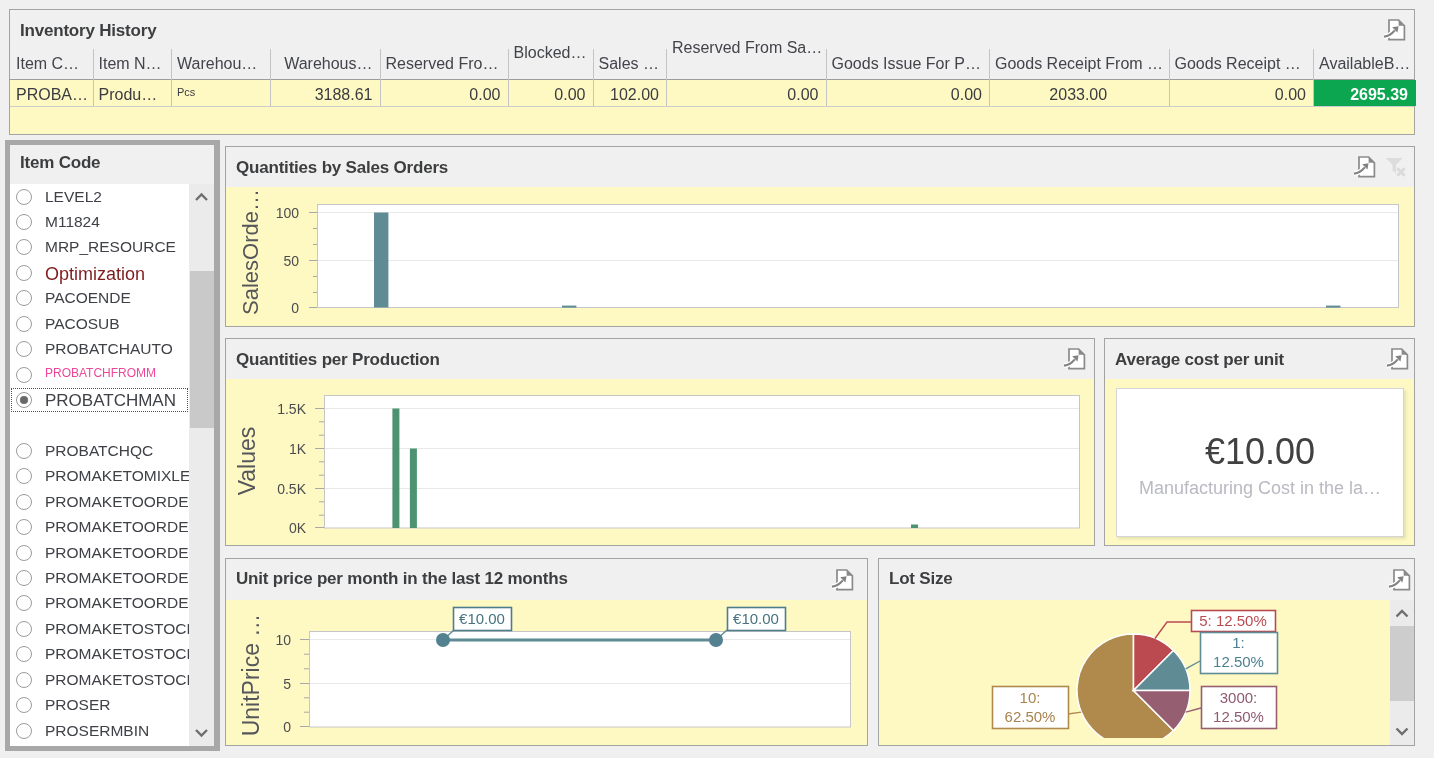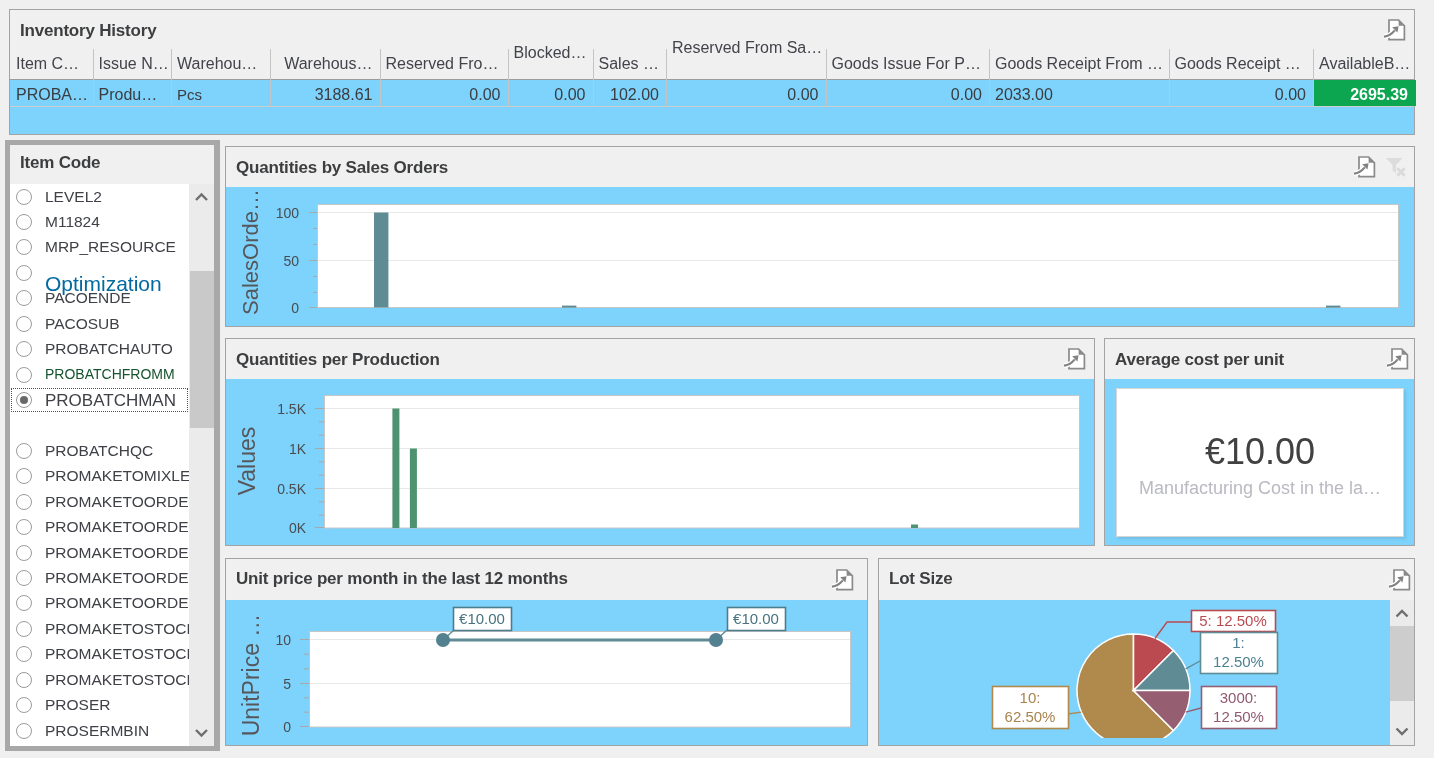--- a/index.html
+++ b/index.html
@@ -1,33 +1,33 @@
 <!DOCTYPE html>
 <html><head>
 <meta charset="utf-8">
 <style>
 html,body{margin:0;padding:0}
 body{width:1434px;height:758px;background:#f0f0f0;font-family:"Liberation Sans",sans-serif;position:relative;overflow:hidden}
-.p{position:absolute;background:#7dd3fc;border:1px solid #a3a3a3;box-sizing:border-box}
+.p{position:absolute;background:#fef9c3;border:1px solid #a3a3a3;box-sizing:border-box}
 .ph{position:absolute;left:0;top:0;right:0;height:40px;background:#f0f0f0}
 .pt{position:absolute;left:10px;top:11px;font-weight:bold;font-size:17px;color:#3d3e40;white-space:nowrap;letter-spacing:-0.2px}
 .a{position:absolute}
 svg{display:block}
 text{font-family:"Liberation Sans",sans-serif}
 </style>
 </head>
 <body>
 <div class="p" id="tbl" style="left:9px;top:9px;width:1406px;height:126px">
 <div class="a" style="left:0;top:0;width:1404px;height:70px;background:#f0f0f0"></div>
 <div class="pt" style="left:10px;top:11px">Inventory History</div>
 <div class="a" style="left:0px;top:39px;width:82.5px;height:30px;overflow:hidden">
       <div class="a" style="left:6px;right:7px;text-align:left;top:6px;font-size:16px;color:#42444a;white-space:nowrap">Item C…</div>
     </div>
 <div class="a" style="left:82.5px;top:39px;width:78.5px;height:30px;overflow:hidden">
-      <div class="a" style="left:6px;right:7px;text-align:left;top:6px;font-size:16px;color:#42444a;white-space:nowrap">Issue N…</div>
+      <div class="a" style="left:6px;right:7px;text-align:left;top:6px;font-size:16px;color:#42444a;white-space:nowrap">Item N…</div>
     </div>
 <div class="a" style="left:161px;top:39px;width:98.5px;height:30px;overflow:hidden">
       <div class="a" style="left:6px;right:7px;text-align:left;top:6px;font-size:16px;color:#42444a;white-space:nowrap">Warehou…</div>
     </div>
 <div class="a" style="left:259.5px;top:39px;width:110.0px;height:30px;overflow:hidden">
       <div class="a" style="left:6px;right:7px;text-align:right;top:6px;font-size:16px;color:#42444a;white-space:nowrap">Warehous…</div>
     </div>
 <div class="a" style="left:369.5px;top:39px;width:128.0px;height:30px;overflow:hidden">
       <div class="a" style="left:6px;right:7px;text-align:left;top:6px;font-size:16px;color:#42444a;white-space:nowrap">Reserved Fro…</div>
     </div>
@@ -53,42 +53,42 @@
       <div class="a" style="left:6px;right:7px;text-align:left;top:6px;font-size:16px;color:#42444a;white-space:nowrap">AvailableB…</div>
     </div>
 <div class="a" style="left:0;top:69px;width:1404px;height:1px;background:#9c9c9c"></div>
 <div class="a" style="left:0px;top:70px;width:82.5px;height:26px;overflow:hidden">
       <div class="a" style="left:6px;right:7px;text-align:left;top:6px;font-size:16px;color:#3a3c40;white-space:nowrap">PROBA…</div>
     </div>
 <div class="a" style="left:82.5px;top:70px;width:78.5px;height:26px;overflow:hidden">
       <div class="a" style="left:6px;right:7px;text-align:left;top:6px;font-size:16px;color:#3a3c40;white-space:nowrap">Produ…</div>
     </div>
 <div class="a" style="left:161px;top:70px;width:98.5px;height:26px;overflow:hidden">
-      <div class="a" style="left:6px;right:7px;text-align:left;top:6px;font-size:15px;color:#3a3c40;white-space:nowrap">Pcs</div>
+      <div class="a" style="left:6px;right:7px;text-align:left;top:6px;font-size:11px;color:#3a3c40;white-space:nowrap">Pcs</div>
     </div>
 <div class="a" style="left:259.5px;top:70px;width:110.0px;height:26px;overflow:hidden">
       <div class="a" style="left:6px;right:7px;text-align:right;top:6px;font-size:16px;color:#3a3c40;white-space:nowrap">3188.61</div>
     </div>
 <div class="a" style="left:369.5px;top:70px;width:128.0px;height:26px;overflow:hidden">
       <div class="a" style="left:6px;right:7px;text-align:right;top:6px;font-size:16px;color:#3a3c40;white-space:nowrap">0.00</div>
     </div>
 <div class="a" style="left:497.5px;top:70px;width:85.0px;height:26px;overflow:hidden">
       <div class="a" style="left:6px;right:7px;text-align:right;top:6px;font-size:16px;color:#3a3c40;white-space:nowrap">0.00</div>
     </div>
 <div class="a" style="left:582.5px;top:70px;width:73.5px;height:26px;overflow:hidden">
       <div class="a" style="left:6px;right:7px;text-align:right;top:6px;font-size:16px;color:#3a3c40;white-space:nowrap">102.00</div>
     </div>
 <div class="a" style="left:656px;top:70px;width:159.5px;height:26px;overflow:hidden">
       <div class="a" style="left:6px;right:7px;text-align:right;top:6px;font-size:16px;color:#3a3c40;white-space:nowrap">0.00</div>
     </div>
 <div class="a" style="left:815.5px;top:70px;width:163.5px;height:26px;overflow:hidden">
       <div class="a" style="left:6px;right:7px;text-align:right;top:6px;font-size:16px;color:#3a3c40;white-space:nowrap">0.00</div>
     </div>
 <div class="a" style="left:979px;top:70px;width:179.5px;height:26px;overflow:hidden">
-      <div class="a" style="left:6px;right:7px;text-align:left;top:6px;font-size:16px;color:#3a3c40;white-space:nowrap">2033.00</div>
+      <div class="a" style="left:6px;right:7px;text-align:center;top:6px;font-size:16px;color:#3a3c40;white-space:nowrap">2033.00</div>
     </div>
 <div class="a" style="left:1158.5px;top:70px;width:144.5px;height:26px;overflow:hidden">
       <div class="a" style="left:6px;right:7px;text-align:right;top:6px;font-size:16px;color:#3a3c40;white-space:nowrap">0.00</div>
     </div>
 <div class="a" style="left:1303px;top:70px;width:103px;height:26px;background:#0ba64f">
       <div class="a" style="left:6px;right:8px;top:6px;text-align:right;font-size:16px;font-weight:bold;color:#fff">2695.39</div>
     </div>
 <div class="a" style="left:0;top:96px;width:1404px;height:1px;background:#cdcdcd"></div>
 <div class="a" style="left:82.5px;top:39px;width:1px;height:57px;background:#c4c4c4"></div>
 <div class="a" style="left:161px;top:39px;width:1px;height:57px;background:#c4c4c4"></div>
@@ -121,37 +121,37 @@
         <div class="a" style="left:0;top:26.03px;width:179px;height:25.43px">
 <span class="a" style="left:6px;top:4px;width:14px;height:14px;border:1px solid #9b9b9b;border-radius:50%;background:#fff"></span>
 <span class="a" style="left:35px;top:3px;width:144px;overflow:hidden;white-space:nowrap;font-size:15.5px;color:#3f4147">M11824</span>
 </div>
         <div class="a" style="left:0;top:51.46px;width:179px;height:25.43px">
 <span class="a" style="left:6px;top:4px;width:14px;height:14px;border:1px solid #9b9b9b;border-radius:50%;background:#fff"></span>
 <span class="a" style="left:35px;top:3px;width:144px;overflow:hidden;white-space:nowrap;font-size:15.5px;color:#3f4147">MRP_RESOURCE</span>
 </div>
         <div class="a" style="left:0;top:76.89px;width:179px;height:25.43px">
 <span class="a" style="left:6px;top:4px;width:14px;height:14px;border:1px solid #9b9b9b;border-radius:50%;background:#fff"></span>
-<span class="a" style="left:35px;top:11px;width:144px;overflow:hidden;white-space:nowrap;font-size:21px;color:#0369a1">Optimization</span>
+<span class="a" style="left:35px;top:3px;width:144px;overflow:hidden;white-space:nowrap;font-size:18px;color:#7f1d1d">Optimization</span>
 </div>
         <div class="a" style="left:0;top:102.32px;width:179px;height:25.43px">
 <span class="a" style="left:6px;top:4px;width:14px;height:14px;border:1px solid #9b9b9b;border-radius:50%;background:#fff"></span>
 <span class="a" style="left:35px;top:3px;width:144px;overflow:hidden;white-space:nowrap;font-size:15.5px;color:#3f4147">PACOENDE</span>
 </div>
         <div class="a" style="left:0;top:127.75px;width:179px;height:25.43px">
 <span class="a" style="left:6px;top:4px;width:14px;height:14px;border:1px solid #9b9b9b;border-radius:50%;background:#fff"></span>
 <span class="a" style="left:35px;top:3px;width:144px;overflow:hidden;white-space:nowrap;font-size:15.5px;color:#3f4147">PACOSUB</span>
 </div>
         <div class="a" style="left:0;top:153.18px;width:179px;height:25.43px">
 <span class="a" style="left:6px;top:4px;width:14px;height:14px;border:1px solid #9b9b9b;border-radius:50%;background:#fff"></span>
 <span class="a" style="left:35px;top:3px;width:144px;overflow:hidden;white-space:nowrap;font-size:15.5px;color:#3f4147">PROBATCHAUTO</span>
 </div>
         <div class="a" style="left:0;top:178.61px;width:179px;height:25.43px">
 <span class="a" style="left:6px;top:4px;width:14px;height:14px;border:1px solid #9b9b9b;border-radius:50%;background:#fff"></span>
-<span class="a" style="left:35px;top:3px;width:144px;overflow:hidden;white-space:nowrap;font-size:14px;color:#14532d">PROBATCHFROMM</span>
+<span class="a" style="left:35px;top:3px;width:144px;overflow:hidden;white-space:nowrap;font-size:12px;color:#ec4899">PROBATCHFROMM</span>
 </div>
         <div class="a" style="left:0;top:204.04px;width:179px;height:25.43px">
           <div class="a" style="left:1px;right:1px;top:0px;bottom:1px;border:1px dotted #505050"></div>
 <span class="a" style="left:6px;top:4px;width:14px;height:14px;border:1px solid #9b9b9b;border-radius:50%;background:#fff">
             <span class="a" style="left:3px;top:3px;width:8px;height:8px;border-radius:50%;background:#696969"></span>
           </span>
 <span class="a" style="left:35px;top:3px;width:144px;overflow:hidden;white-space:nowrap;font-size:17px;color:#3f4147">PROBATCHMAN</span>
 </div>
         <div class="a" style="left:0;top:254.90px;width:179px;height:25.43px">
 <span class="a" style="left:6px;top:4px;width:14px;height:14px;border:1px solid #9b9b9b;border-radius:50%;background:#fff"></span>

